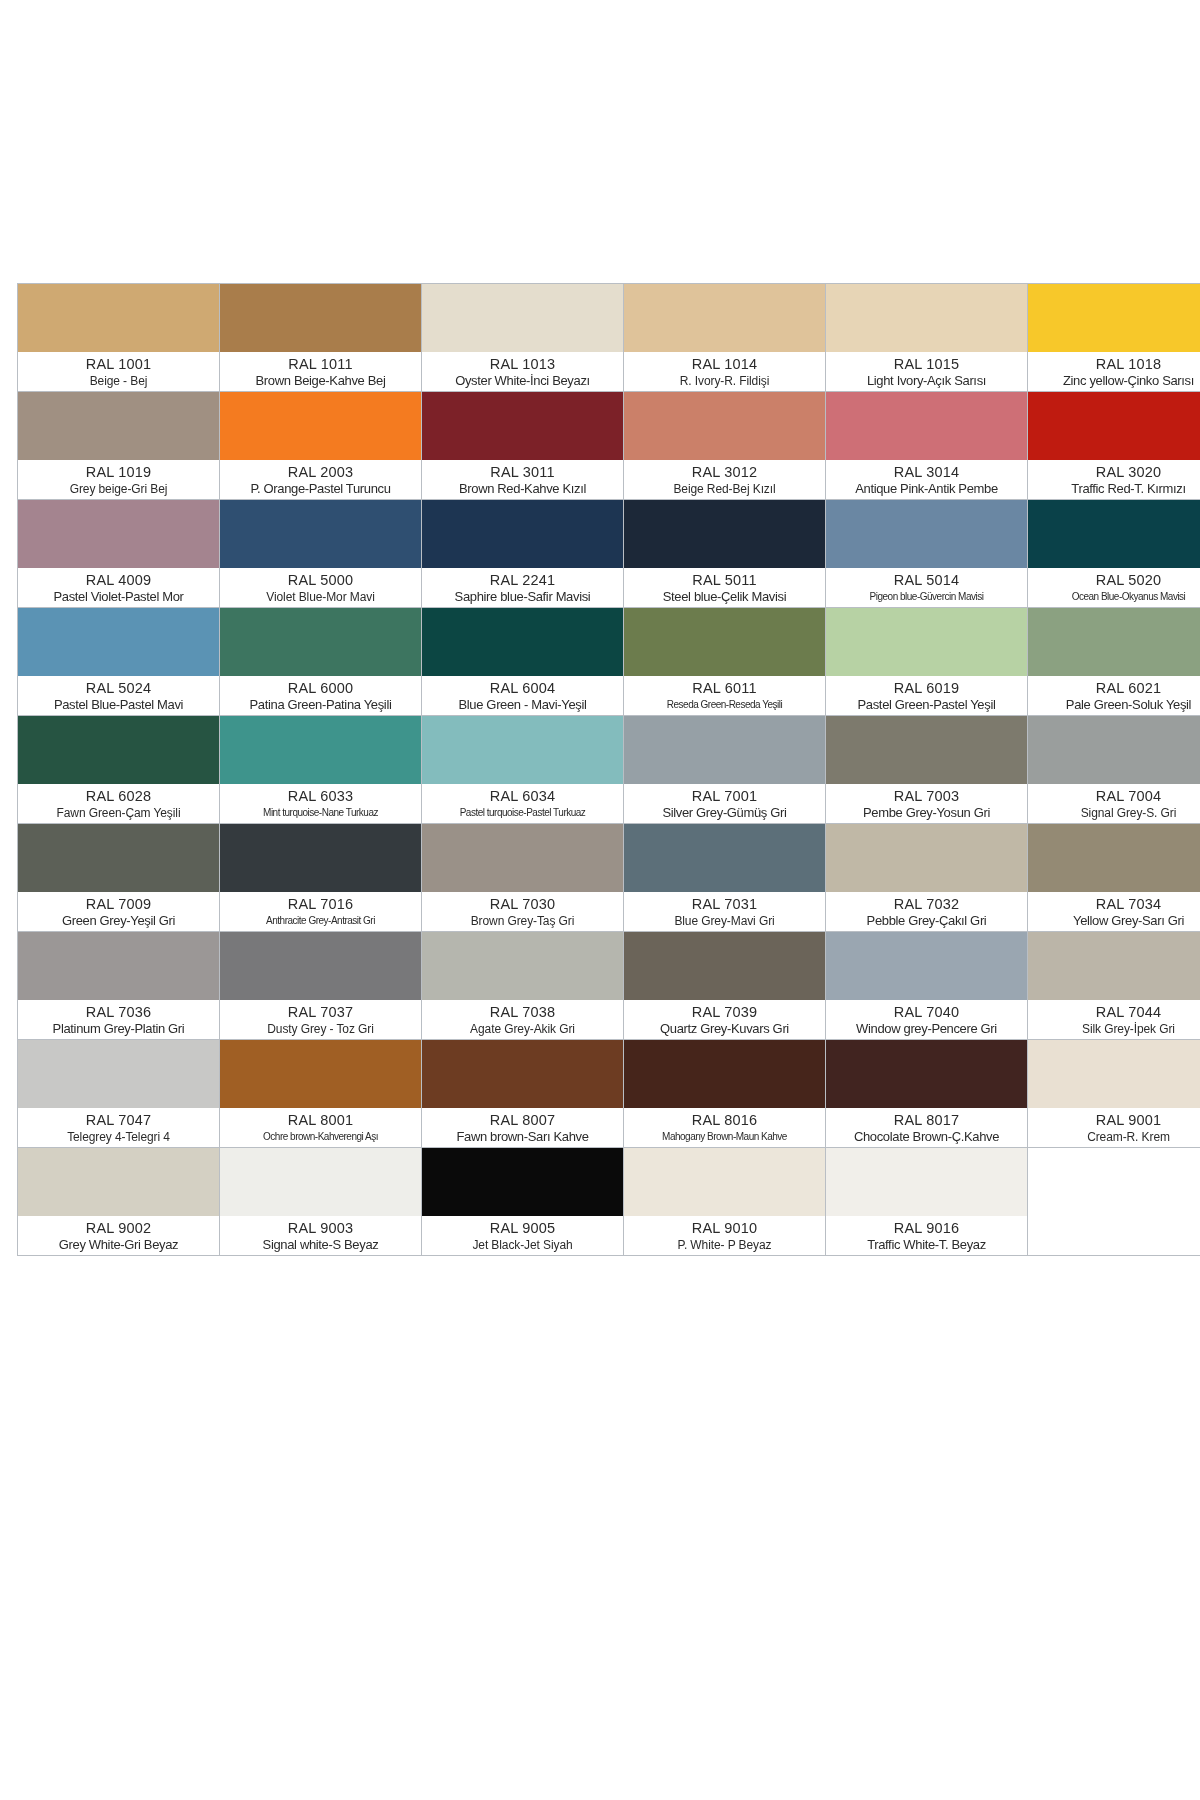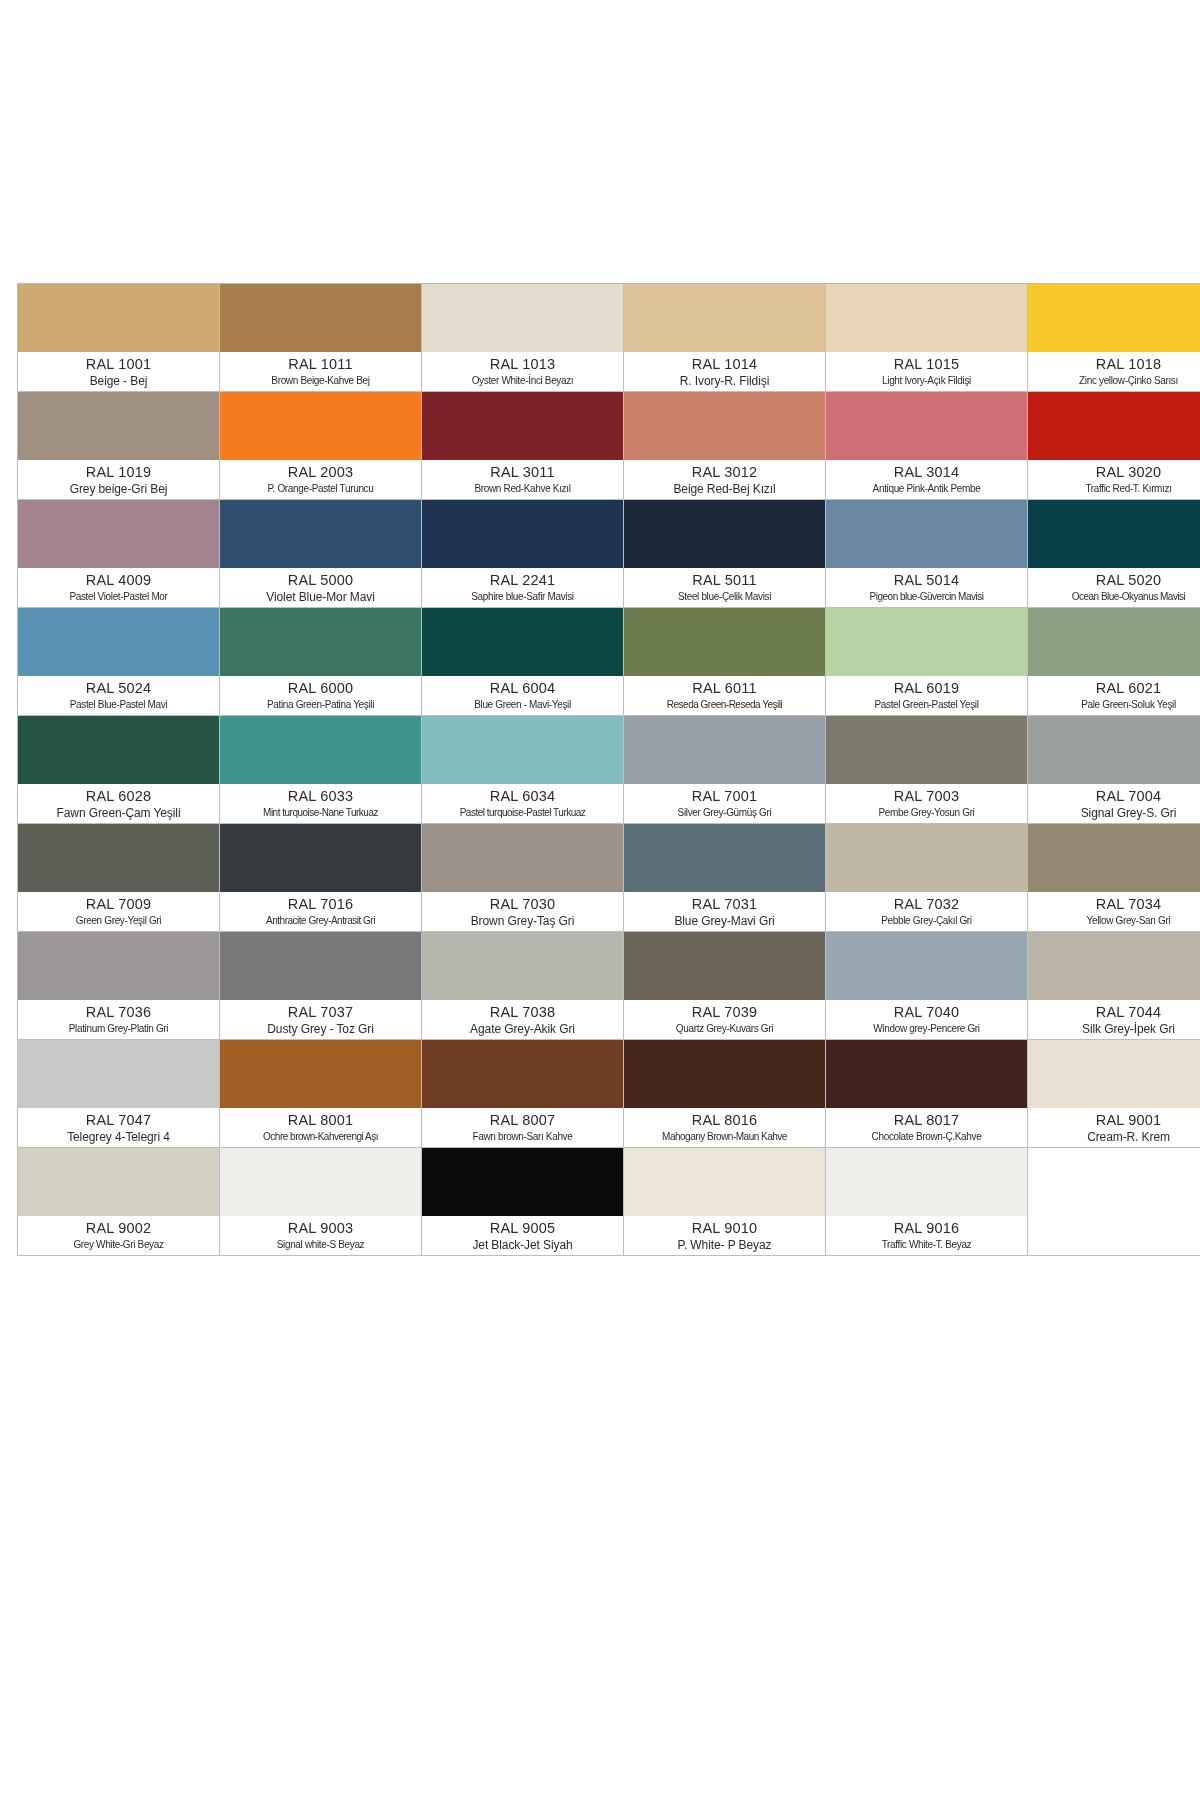--- a/index.html
+++ b/index.html
@@ -84,21 +84,21 @@
     display: block;
     font-size: 12px;
     line-height: 16px;
     color: #2b2b2b;
     white-space: nowrap;
     letter-spacing: -0.1px;
   }
 
   
   .name.long {
-    font-size: 10px;
+    font-size: 13px;
     letter-spacing: -0.35px;
   }
   .name.xlong {
     font-size: 10px;
     letter-spacing: -0.5px;
   }
 
   .empty .swatch,
   .empty .caption {
     background: #ffffff;
@@ -138,21 +138,21 @@
             <span class="swatch" style="background-color: rgb(223, 195, 154);"></span>
             <span class="caption">
               <span class="code">RAL 1014</span>
               <span class="name">R. Ivory-R. Fildişi</span>
             </span>
           </td>
           <td class="cell">
             <span class="swatch" style="background-color: rgb(231, 213, 182);"></span>
             <span class="caption">
               <span class="code">RAL 1015</span>
-              <span class="name long">Light Ivory-Açık Fildişi</span>
+              <span class="name long">Light Ivory-Açık Sarısı</span>
             </span>
           </td>
           <td class="cell">
             <span class="swatch" style="background-color: rgb(247, 200, 42);"></span>
             <span class="caption">
               <span class="code">RAL 1018</span>
               <span class="name long">Zinc yellow-Çinko Sarısı</span>
             </span>
           </td>
         </tr>

